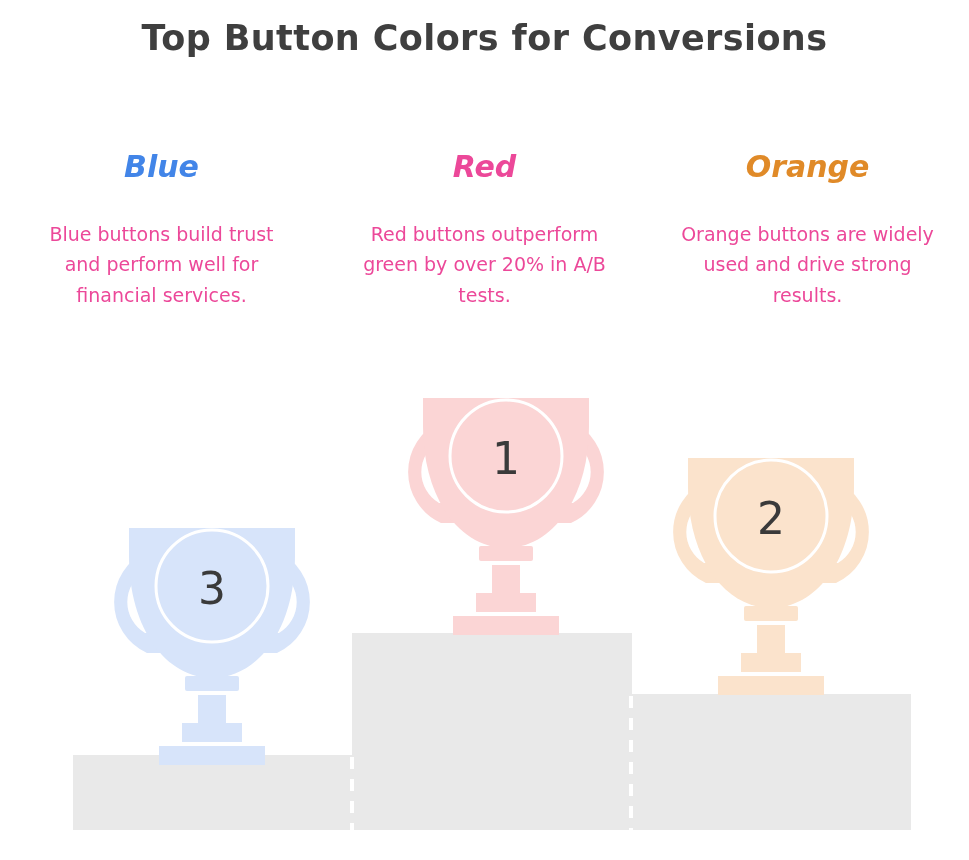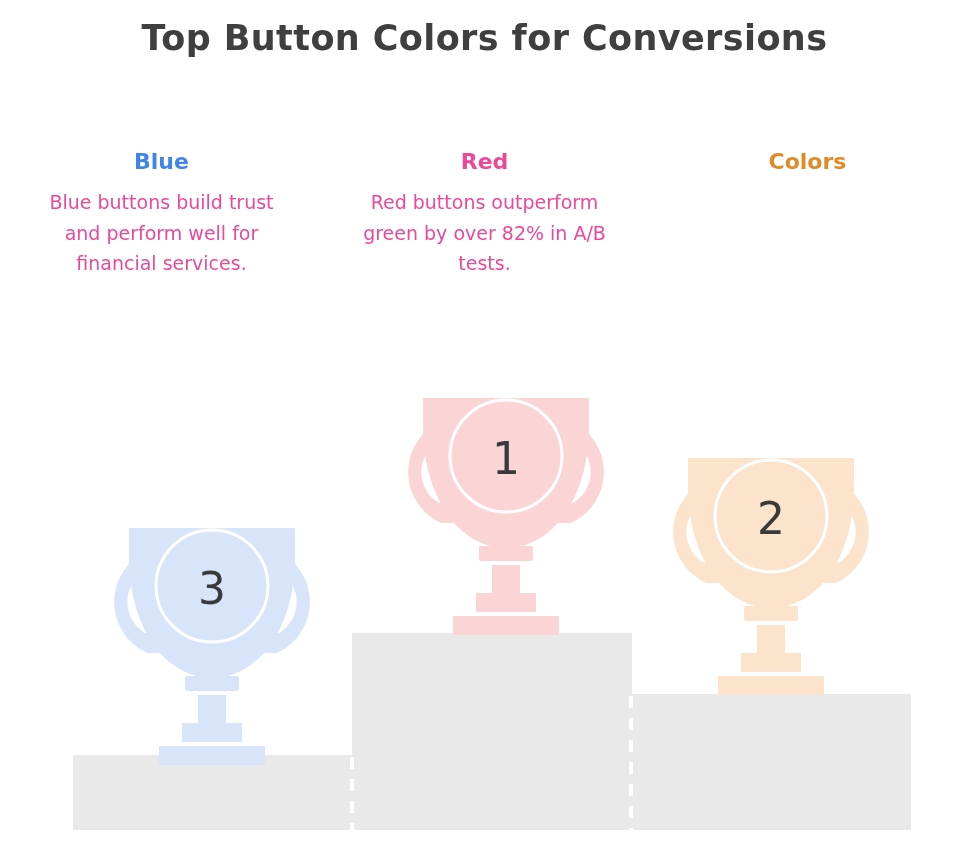--- a/index.html
+++ b/index.html
@@ -43,24 +43,25 @@
     height: 200px;
     display: flex;
   }
   .col {
     width: 323px;
     text-align: center;
     padding: 0 18px;
   }
   .col-heading {
     font-family: "DejaVu Sans", sans-serif;
-    font-size: 22px;
+    font-size: 30px;
     font-weight: bold;
     line-height: 1.1;
-    margin-bottom: 13px;
+    margin-bottom: 36px;
+    font-style: italic;
   }
   .col-body {
     font-family: "DejaVu Sans", sans-serif;
     font-size: 19px;
     line-height: 1.6;
     color: #ec4899;
   }
   .col-0 .col-body { padding: 0 16px; }
   .col-1 .col-body { padding: 0 6px; }
   .col-2 .col-body { padding: 0 10px; }
@@ -101,25 +102,26 @@
 
   <div class="columns">
 
     <div class="col col-0">
       <div class="col-heading" style="color: rgb(66, 133, 232);">Blue</div>
       <div class="col-body">Blue buttons build trust and perform well for financial services.</div>
     </div>
 
     <div class="col col-1">
       <div class="col-heading" style="color: #ec4899;">Red</div>
-      <div class="col-body">Red buttons outperform green by over 82% in A/B tests.</div>
+      <div class="col-body">Red buttons outperform green by over 20% in A/B tests.</div>
     </div>
 
     <div class="col col-2">
-      <div class="col-heading" style="color: rgb(224, 138, 40);">Colors</div>
+      <div class="col-heading" style="color: rgb(224, 138, 40);">Orange</div>
+      <div class="col-body">Orange buttons are widely used and drive strong results.</div>
     </div>
 
   </div>
 
   <div class="podium">
     <div class="podium-block" style="left: 73px; top: 755px; width: 280px; height: 75px; background: rgb(233, 233, 233);"></div>
     <div class="podium-block" style="left: 352px; top: 633px; width: 280px; height: 197px; background: rgb(233, 233, 233);"></div>
     <div class="podium-block" style="left: 631px; top: 694px; width: 280px; height: 136px; background: rgb(233, 233, 233);"></div>
 
     <div class="podium-divider" style="left:350px; top:757px; height:73px;"></div>

